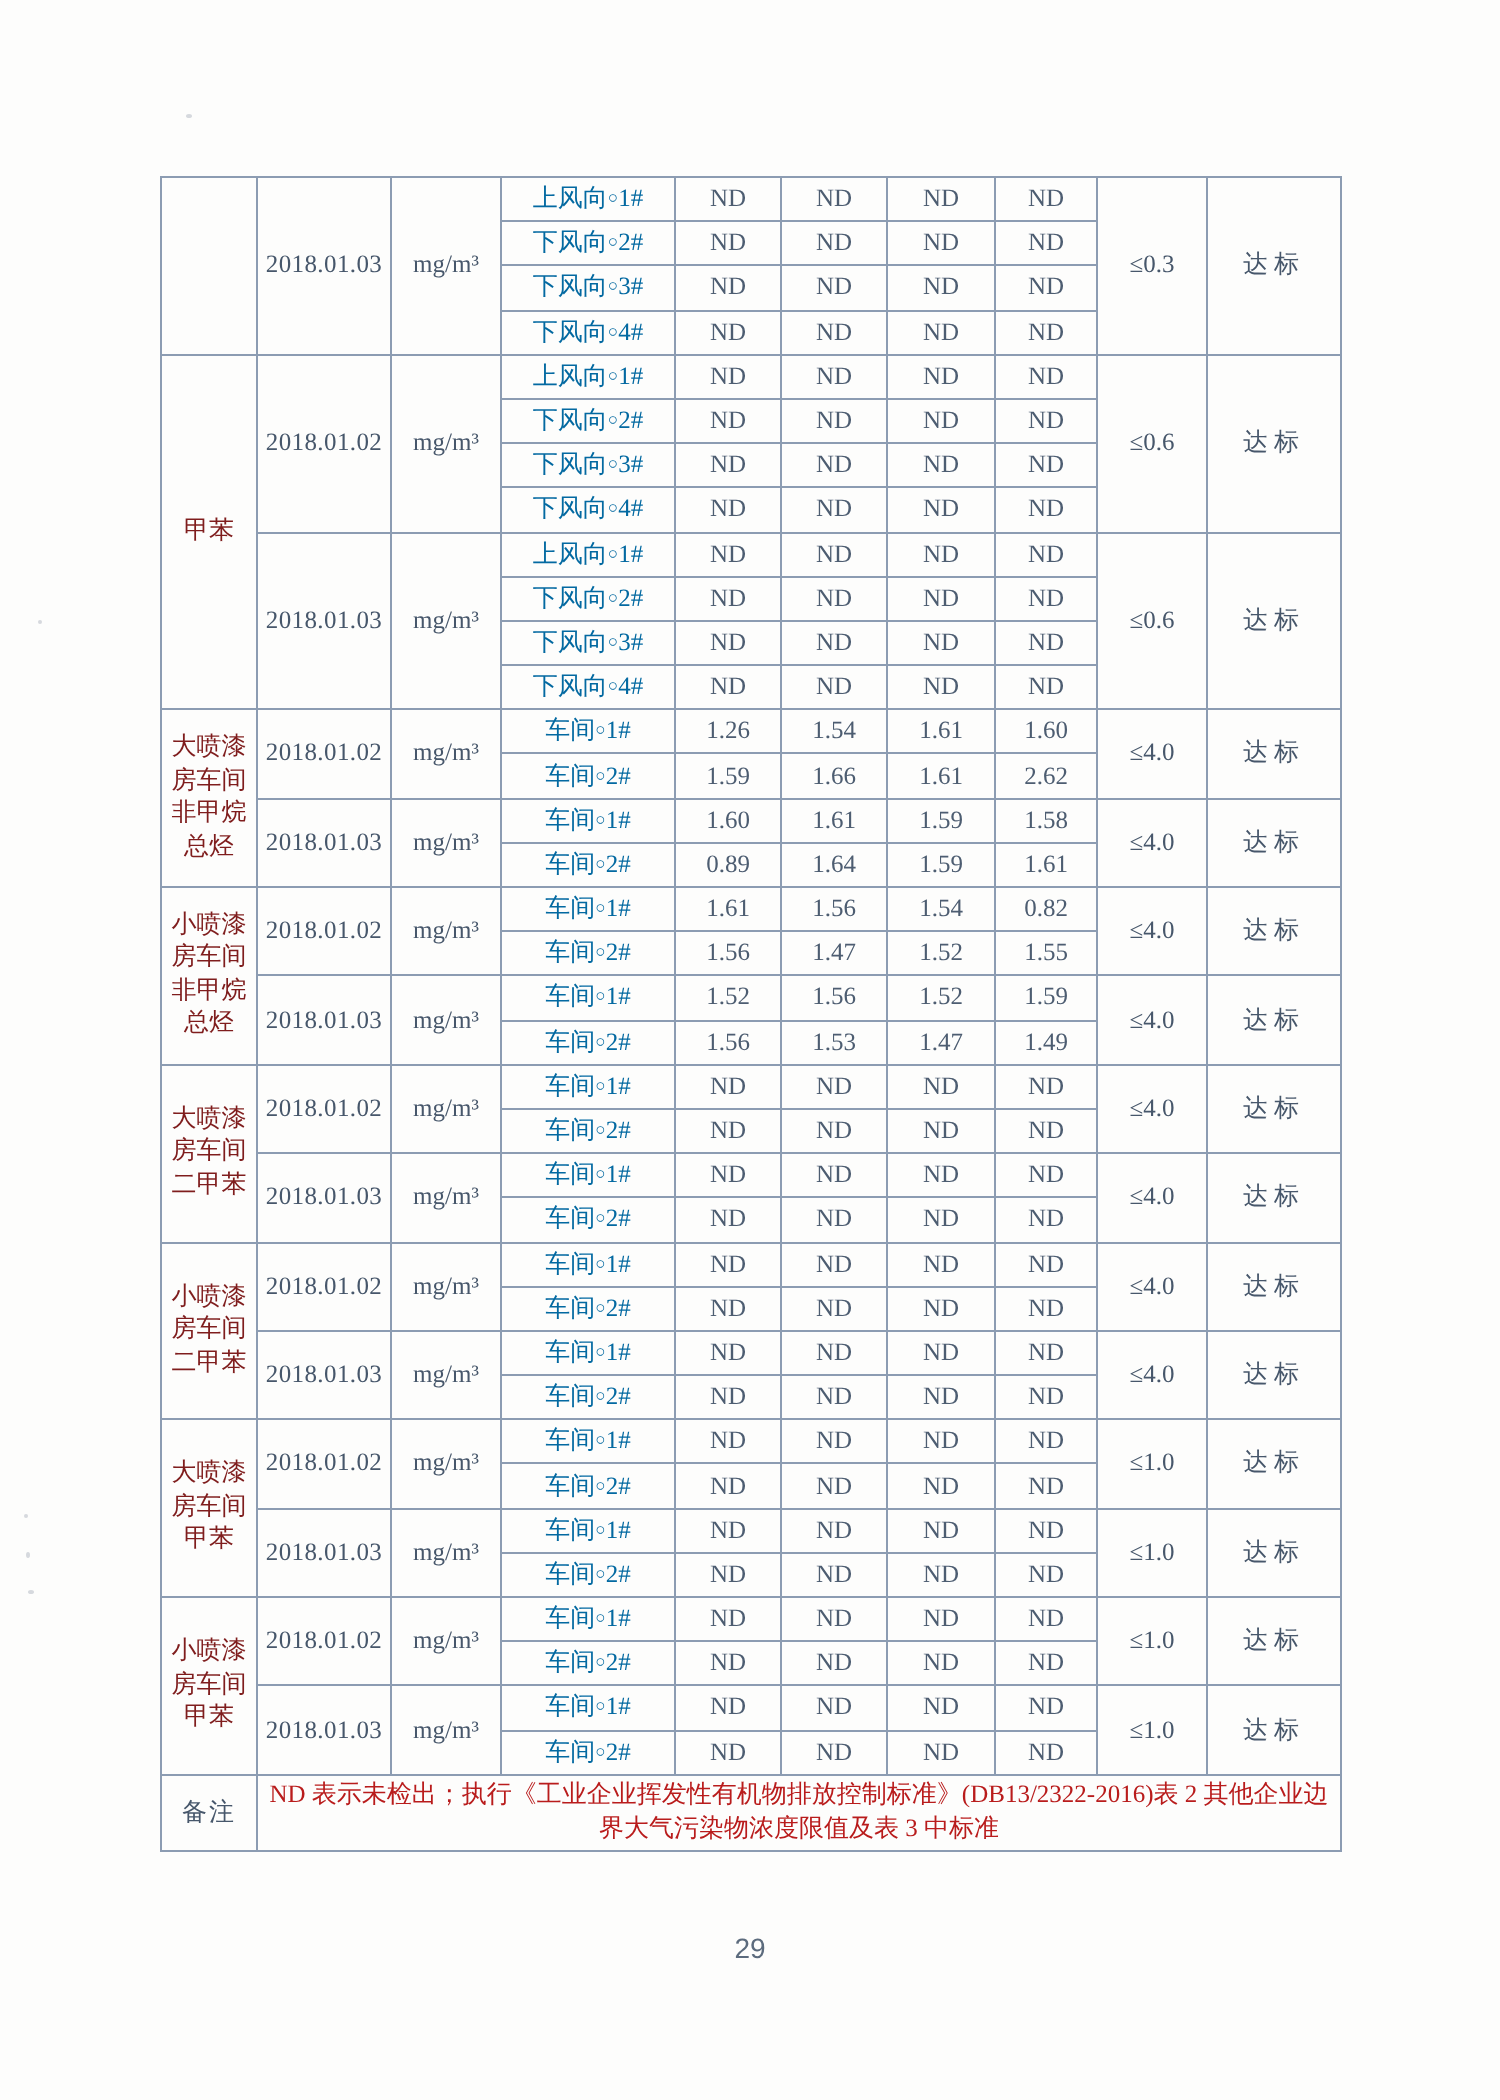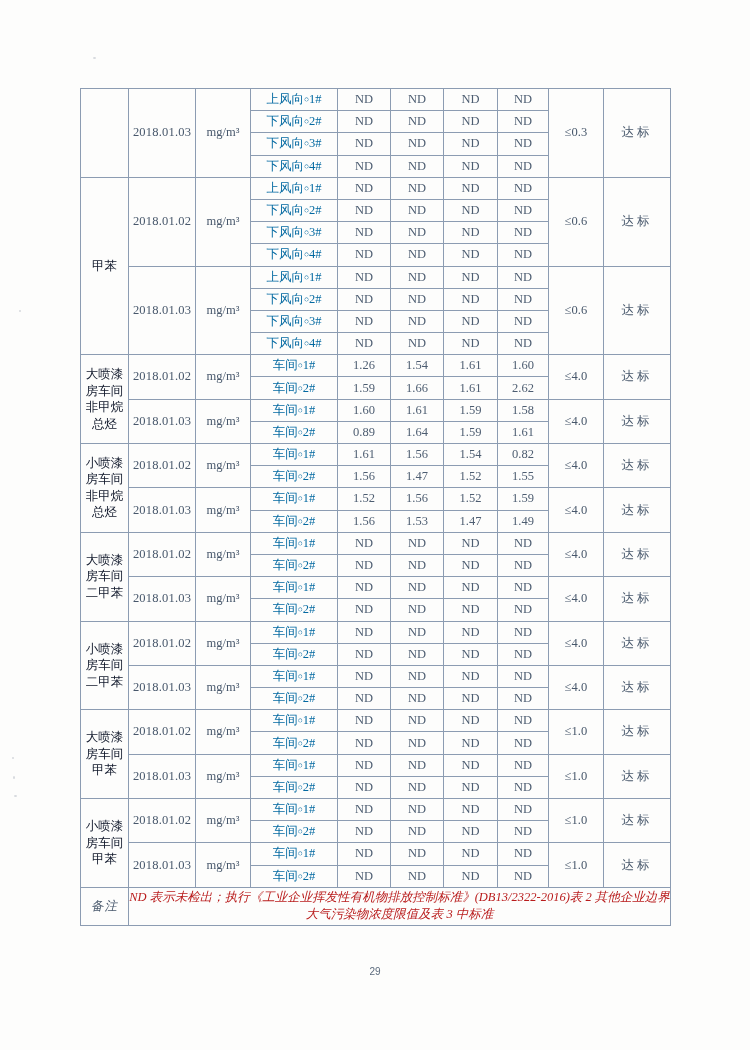--- a/index.html
+++ b/index.html
@@ -12,36 +12,36 @@
     color:#47576b;
   }
   table.mon td{
     border:1px solid #8c9cb2;
     text-align:center;vertical-align:middle;
     padding:0;overflow:hidden;
     font-size:12.5px;
   }
   table.mon{border:1px solid #7d8fa6;}
   tr.data-row{height:22.2px;}
-  tr.remark-row{height:38px;font-style:italic;}
-
-  td.item-cell{white-space:pre-line;font-size:12.5px;line-height:1.32;color:#0f172a;}
+  tr.remark-row{height:38px;}
+
+  td.item-cell{white-space:pre-line;font-size:12.5px;line-height:1.32;color:#7f1d1d;font-family:Liberation Mono, monospace;}
   td.date-cell{font-size:12.5px;letter-spacing:.2px;margin-top:20px;}
   td.unit-cell{font-size:12px;}
   td.point-cell{font-size:11.5px;color:#0369a1;}
   td.value-cell{font-size:12.5px;color:#4d5d71;}
   td.limit-cell{font-size:12.5px;}
   td.result-cell{font-size:13px;letter-spacing:3px;padding-left:3px;}
   td.remark-label{font-size:13px;letter-spacing:1px;}
   td.remark-text{font-size:13px;text-align:center;line-height:1.35;padding:1px 3px;color:#b91c1c;}
   span.circ{font-size:8.5px;vertical-align:1.5px;letter-spacing:0;}
 
   .page-number{
     position:absolute;left:0;top:966px;width:100%;
-    text-align:center;font-size:10px;color:#5c6b7d;
+    text-align:center;font-size:14px;color:#5c6b7d;
     font-family:"Liberation Sans","DejaVu Sans",sans-serif;
   }
   .speck{position:absolute;border-radius:50%;background:rgba(125,136,152,.30);}
   .speck.s1{left:93px;top:57px;width:3px;height:2px;}
   .speck.s2{left:19px;top:310px;width:2px;height:2px;}
   .speck.s3{left:12px;top:757px;width:2px;height:2px;}
   .speck.s4{left:13px;top:776px;width:2px;height:3px;}
   .speck.s5{left:14px;top:795px;width:3px;height:2px;}
 </style>
 </head>

